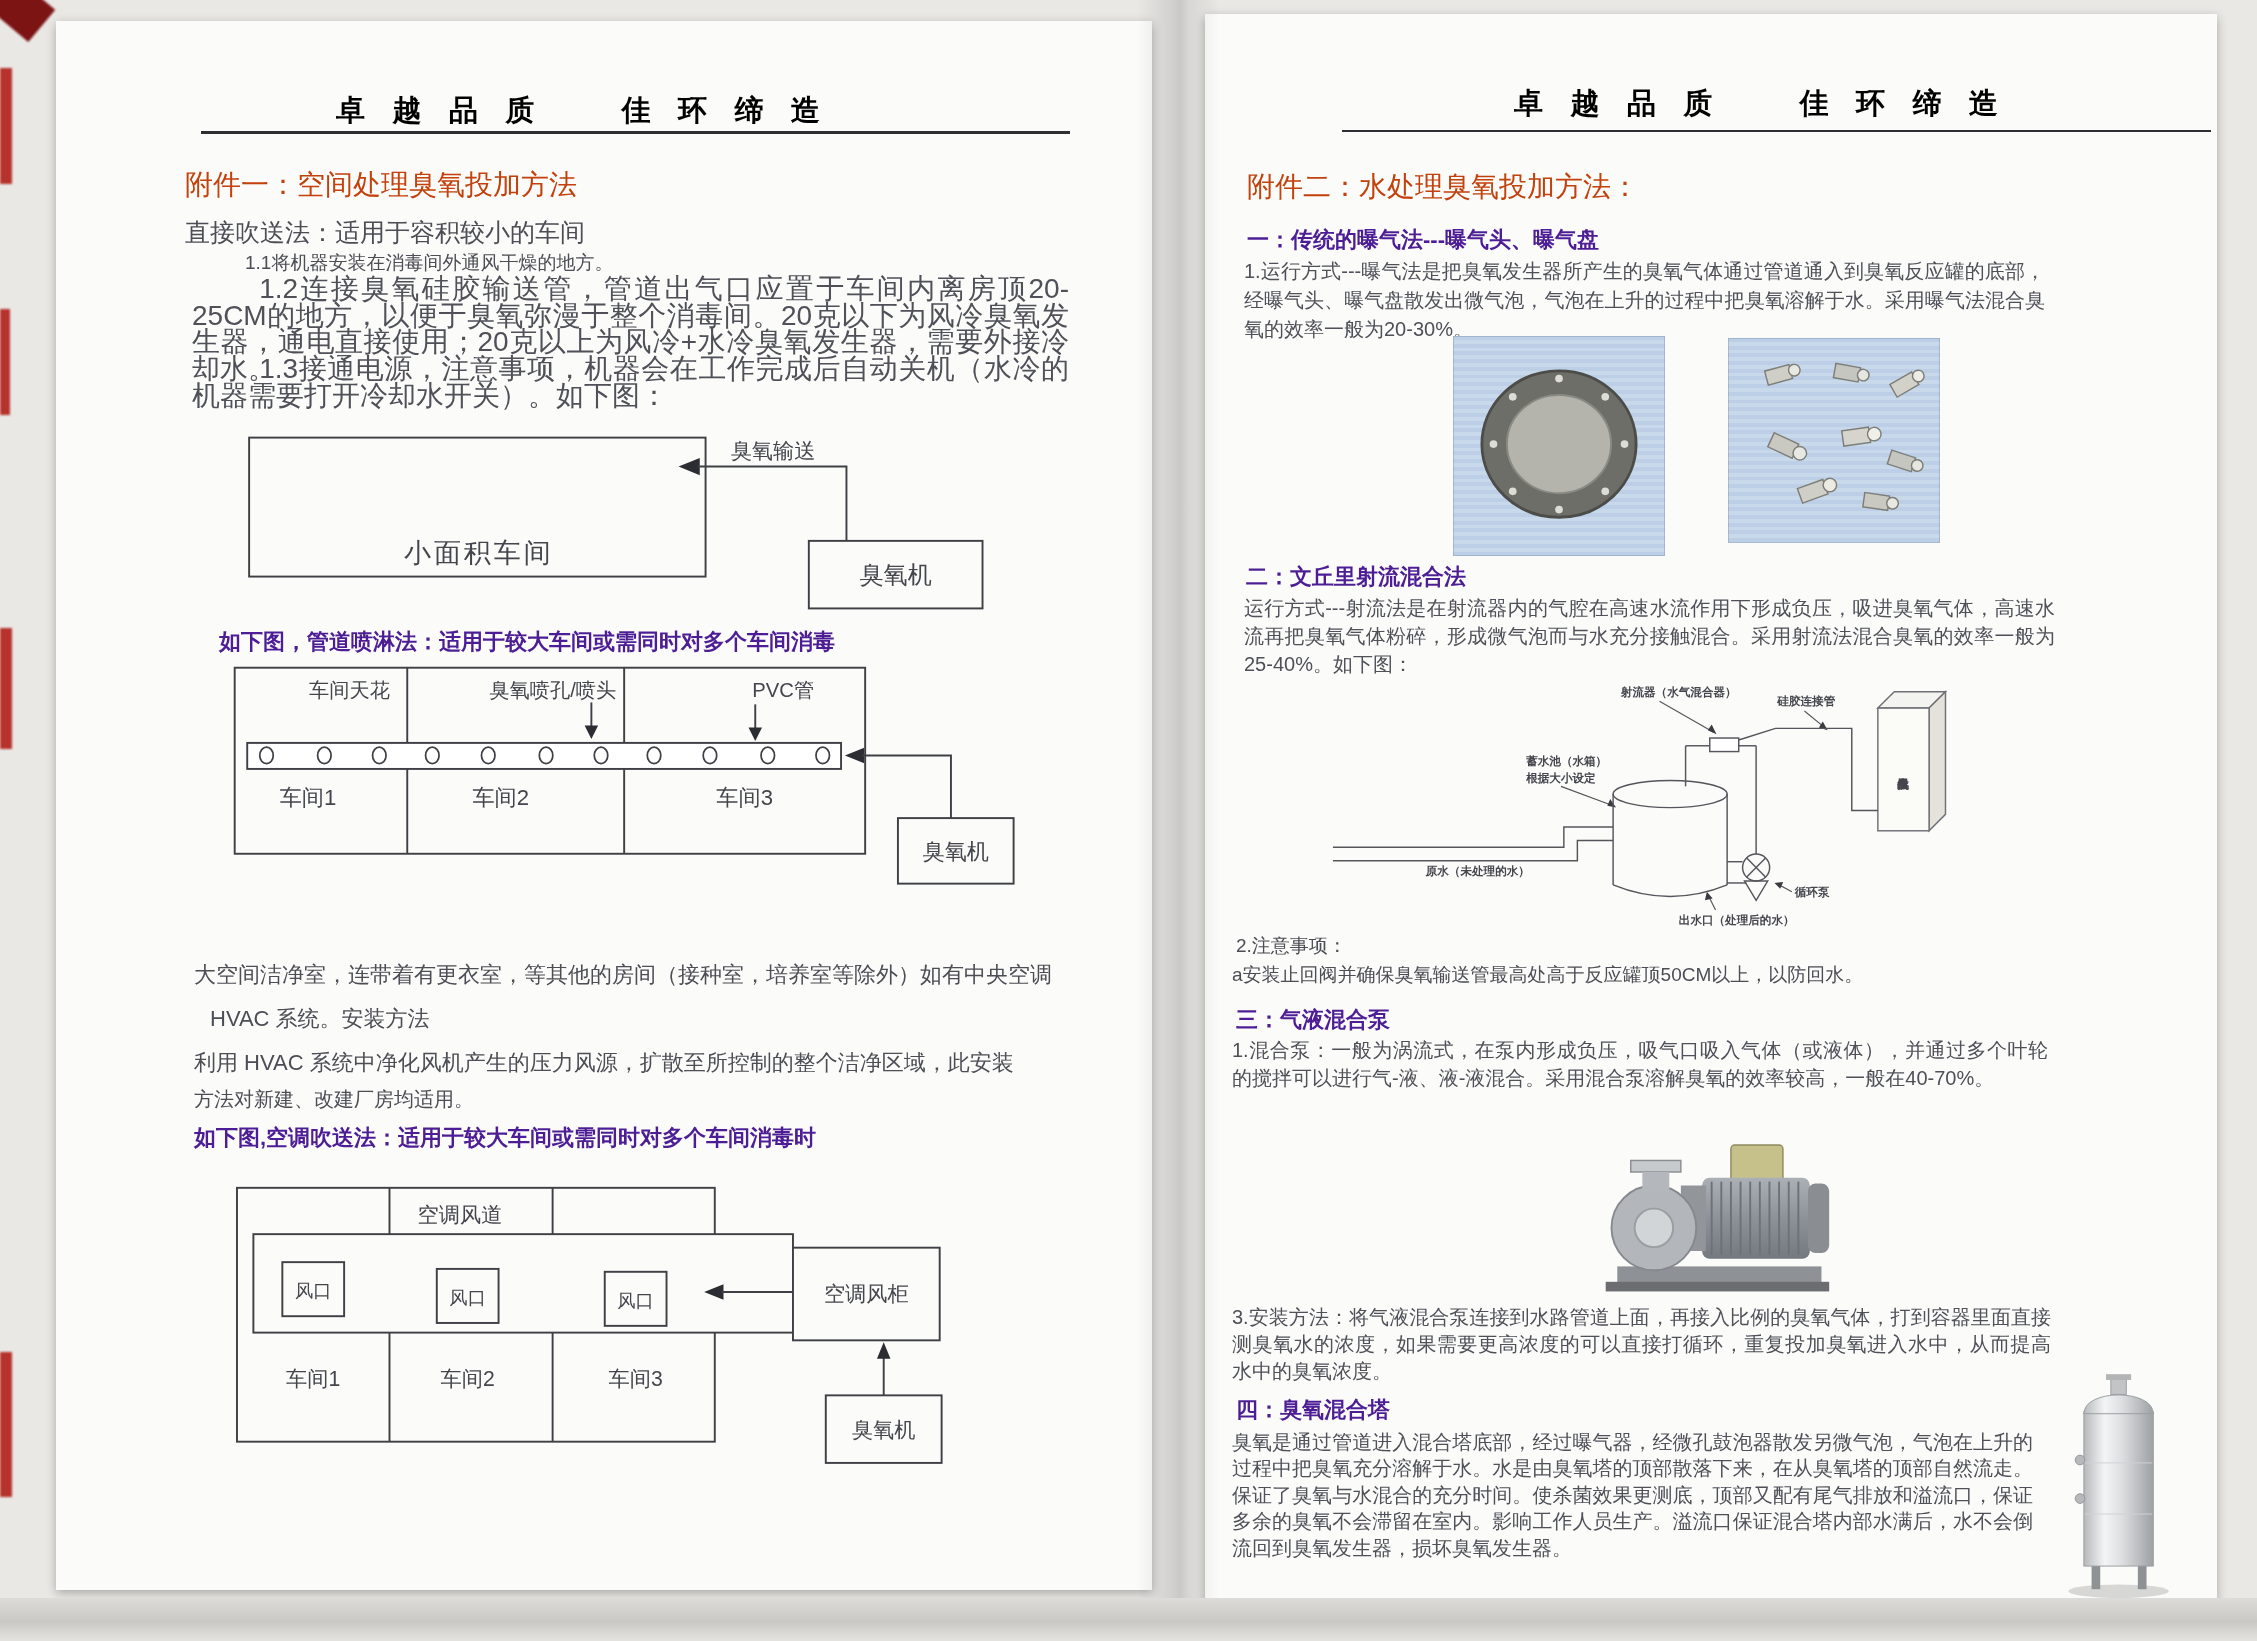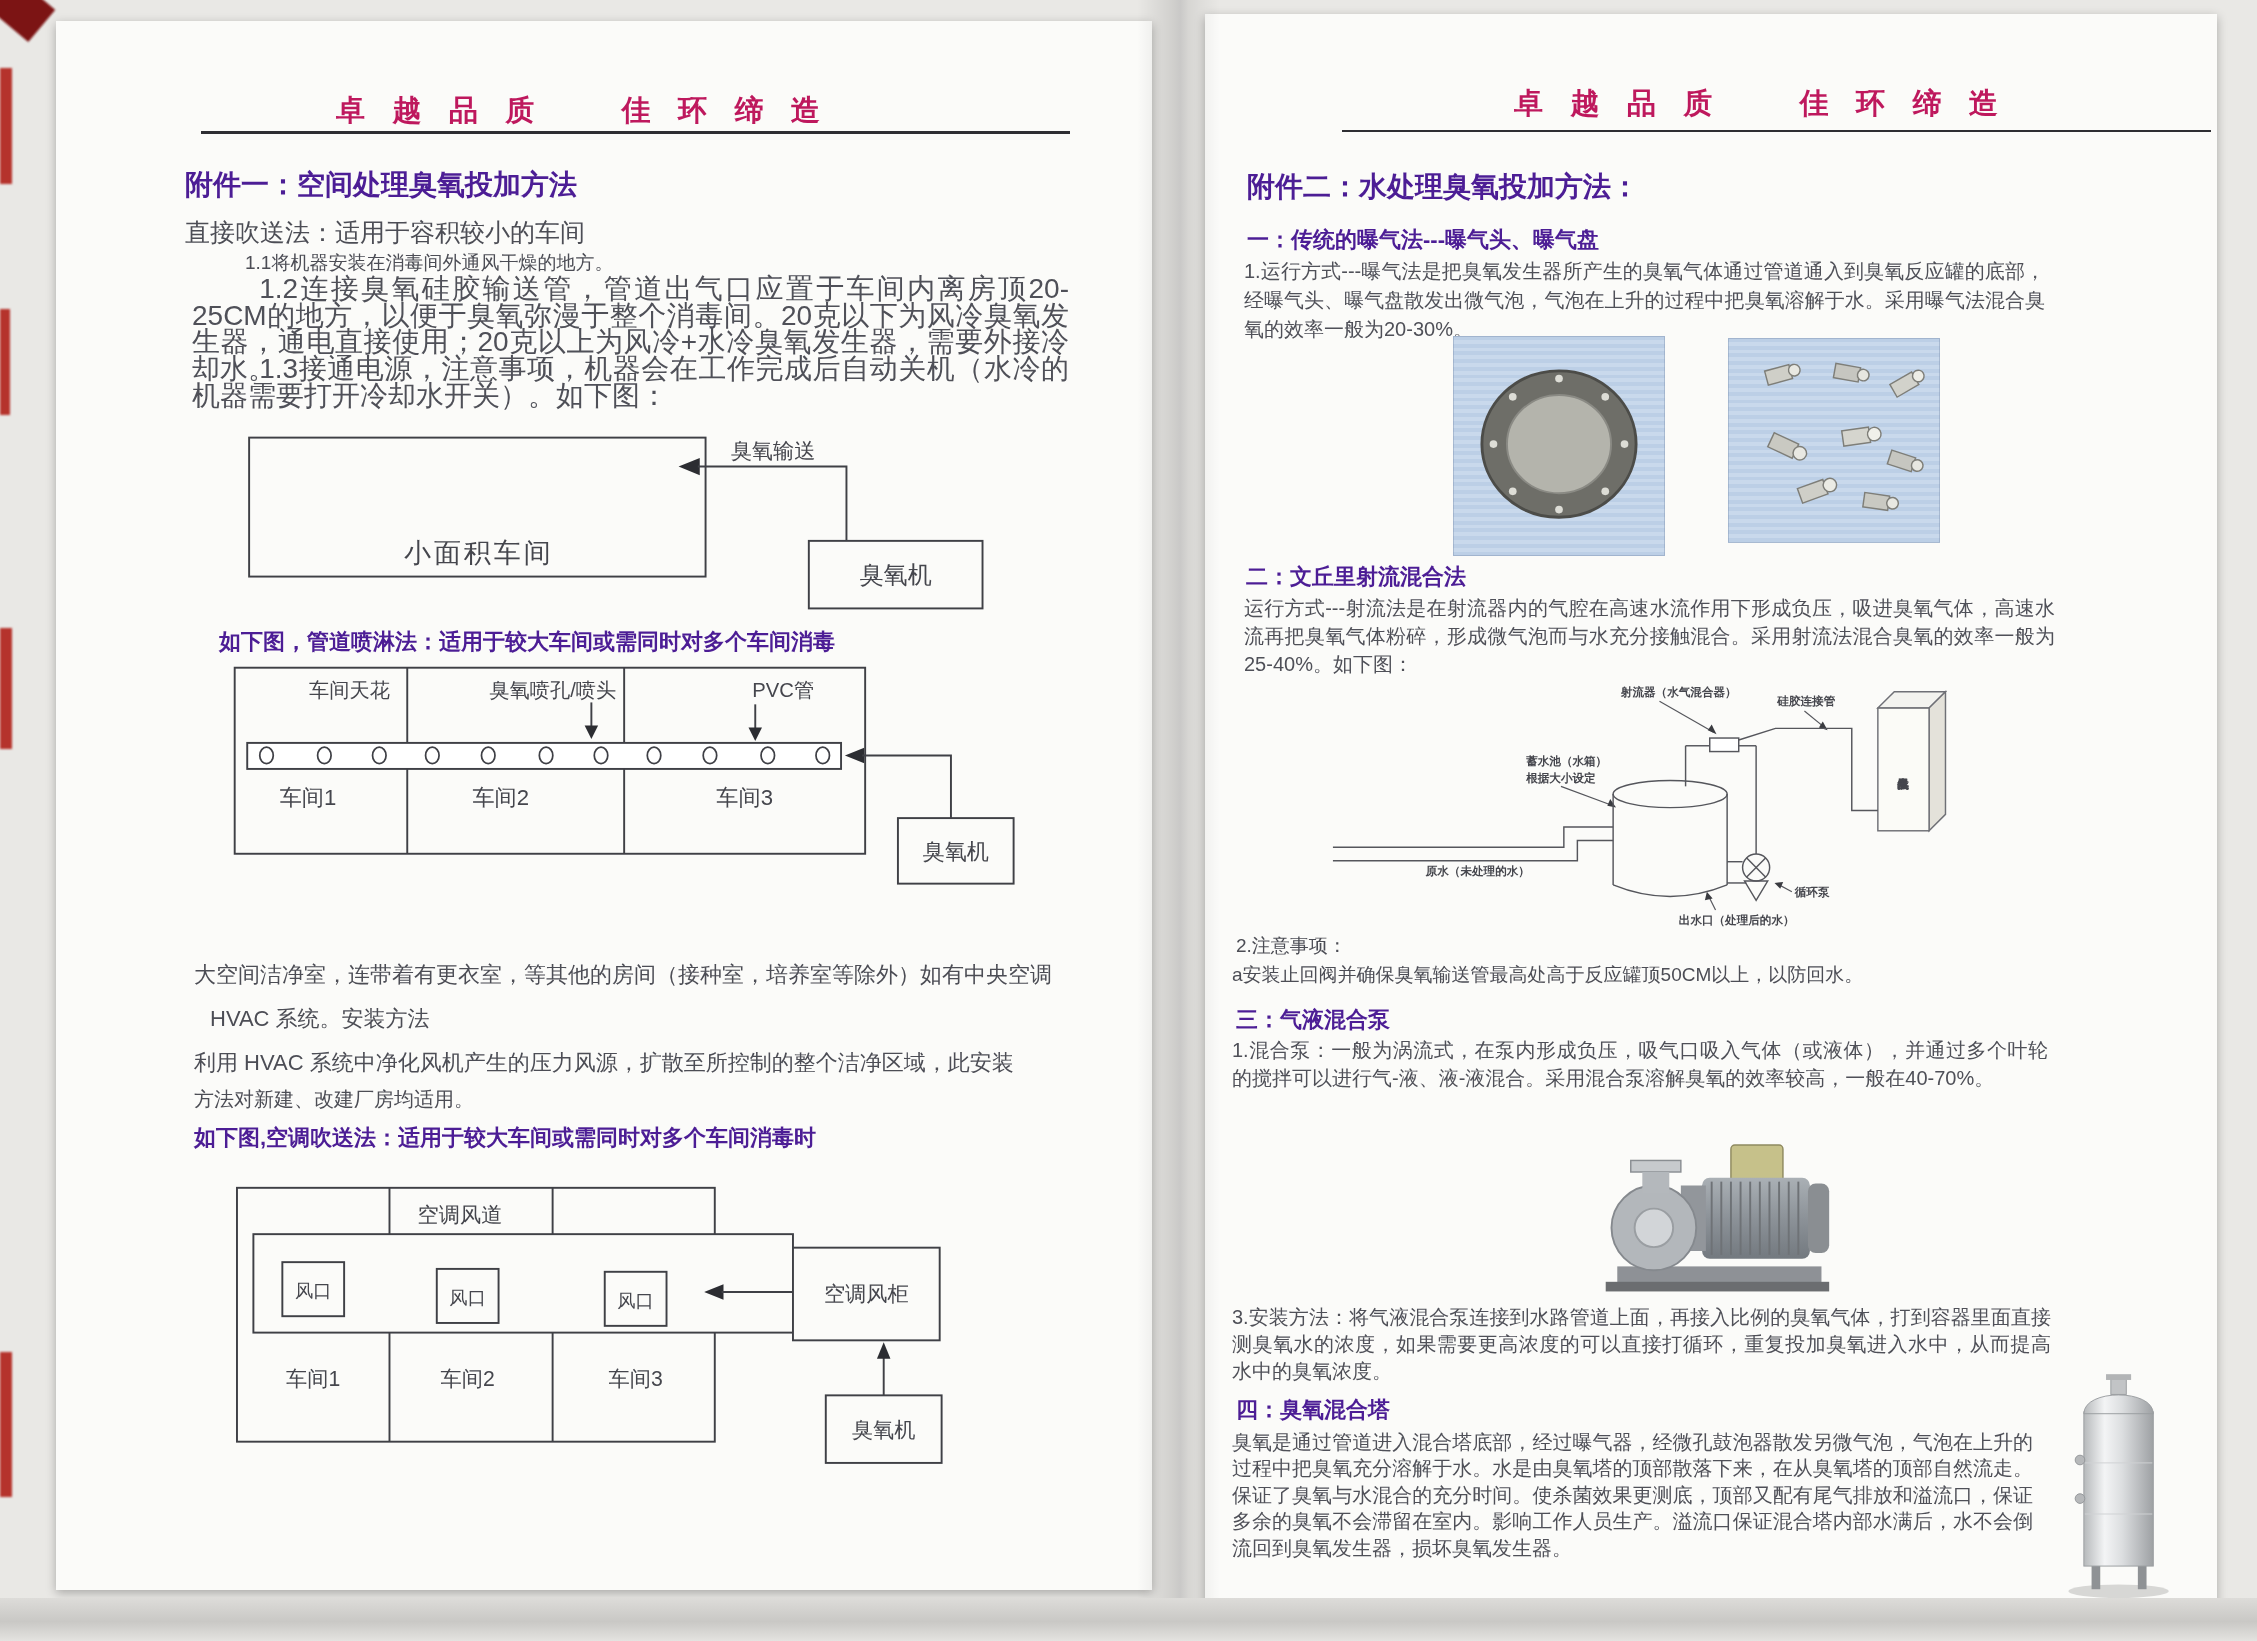--- a/index.html
+++ b/index.html
@@ -2,23 +2,23 @@
 <html><head>
 <meta charset="utf-8">
 <style>
   html,body{margin:0;padding:0;background:#e9e8e5;}
   #canvas{position:relative;width:2257px;height:1641px;background:#e9e8e5;overflow:hidden;
           font-family:"Liberation Sans","DejaVu Sans",sans-serif;}
   .abs{position:absolute;}
   .page{position:absolute;background:#fbfbf9;box-shadow:0 2.9px 9.7px rgba(0,0,0,.28);}
   .pg-left{left:56px;top:21px;width:1096px;height:1569px;}
   .pg-right{left:1205px;top:13.5px;width:1012px;height:1593px;}
-  .hdr{position:absolute;font-size:29px;font-weight:700;color:#be185d;letter-spacing:9.7px;white-space:nowrap;}
+  .hdr{position:absolute;font-size:29px;font-weight:700;color:#000000;letter-spacing:9.7px;white-space:nowrap;}
   .hdr-line{position:absolute;height:2.9px;background:#2e2e33;}
-  .doc-title{position:absolute;font-size:28px;font-weight:700;color:#4c1d95;white-space:nowrap;}
+  .doc-title{position:absolute;font-size:28px;font-weight:400;color:#c2410c;white-space:nowrap;}
   .sub{position:absolute;font-size:25px;color:#4c4d55;white-space:nowrap;}
   .body-t{position:absolute;font-size:28px;color:#4f5058;line-height:26.6px;text-align:justify;}
   .body-r{position:absolute;font-size:20px;color:#4f5058;line-height:29px;text-align:justify;}
   .sec-h{position:absolute;font-size:22px;font-weight:700;color:#4c1d95;white-space:nowrap;}
   .line-t{position:absolute;font-size:19px;color:#4c4d55;white-space:nowrap;}
   svg text{font-family:"Liberation Sans","DejaVu Sans",sans-serif;fill:#45464d;}
   .photo{position:absolute;background:repeating-linear-gradient(180deg,#bccfe6 0px,#bccfe6 3.9px,#c9d9ec 3.9px,#c9d9ec 7.7px);
          box-shadow:inset 0 0 0 1px rgba(120,140,170,.4);}
   .gutter{position:absolute;left:1137px;top:0;width:83px;height:1641px;
           background:linear-gradient(90deg,rgba(0,0,0,0) 0%,rgba(0,0,0,.10) 42%,rgba(90,90,95,.22) 52%,rgba(0,0,0,.08) 62%,rgba(0,0,0,0) 100%);}

